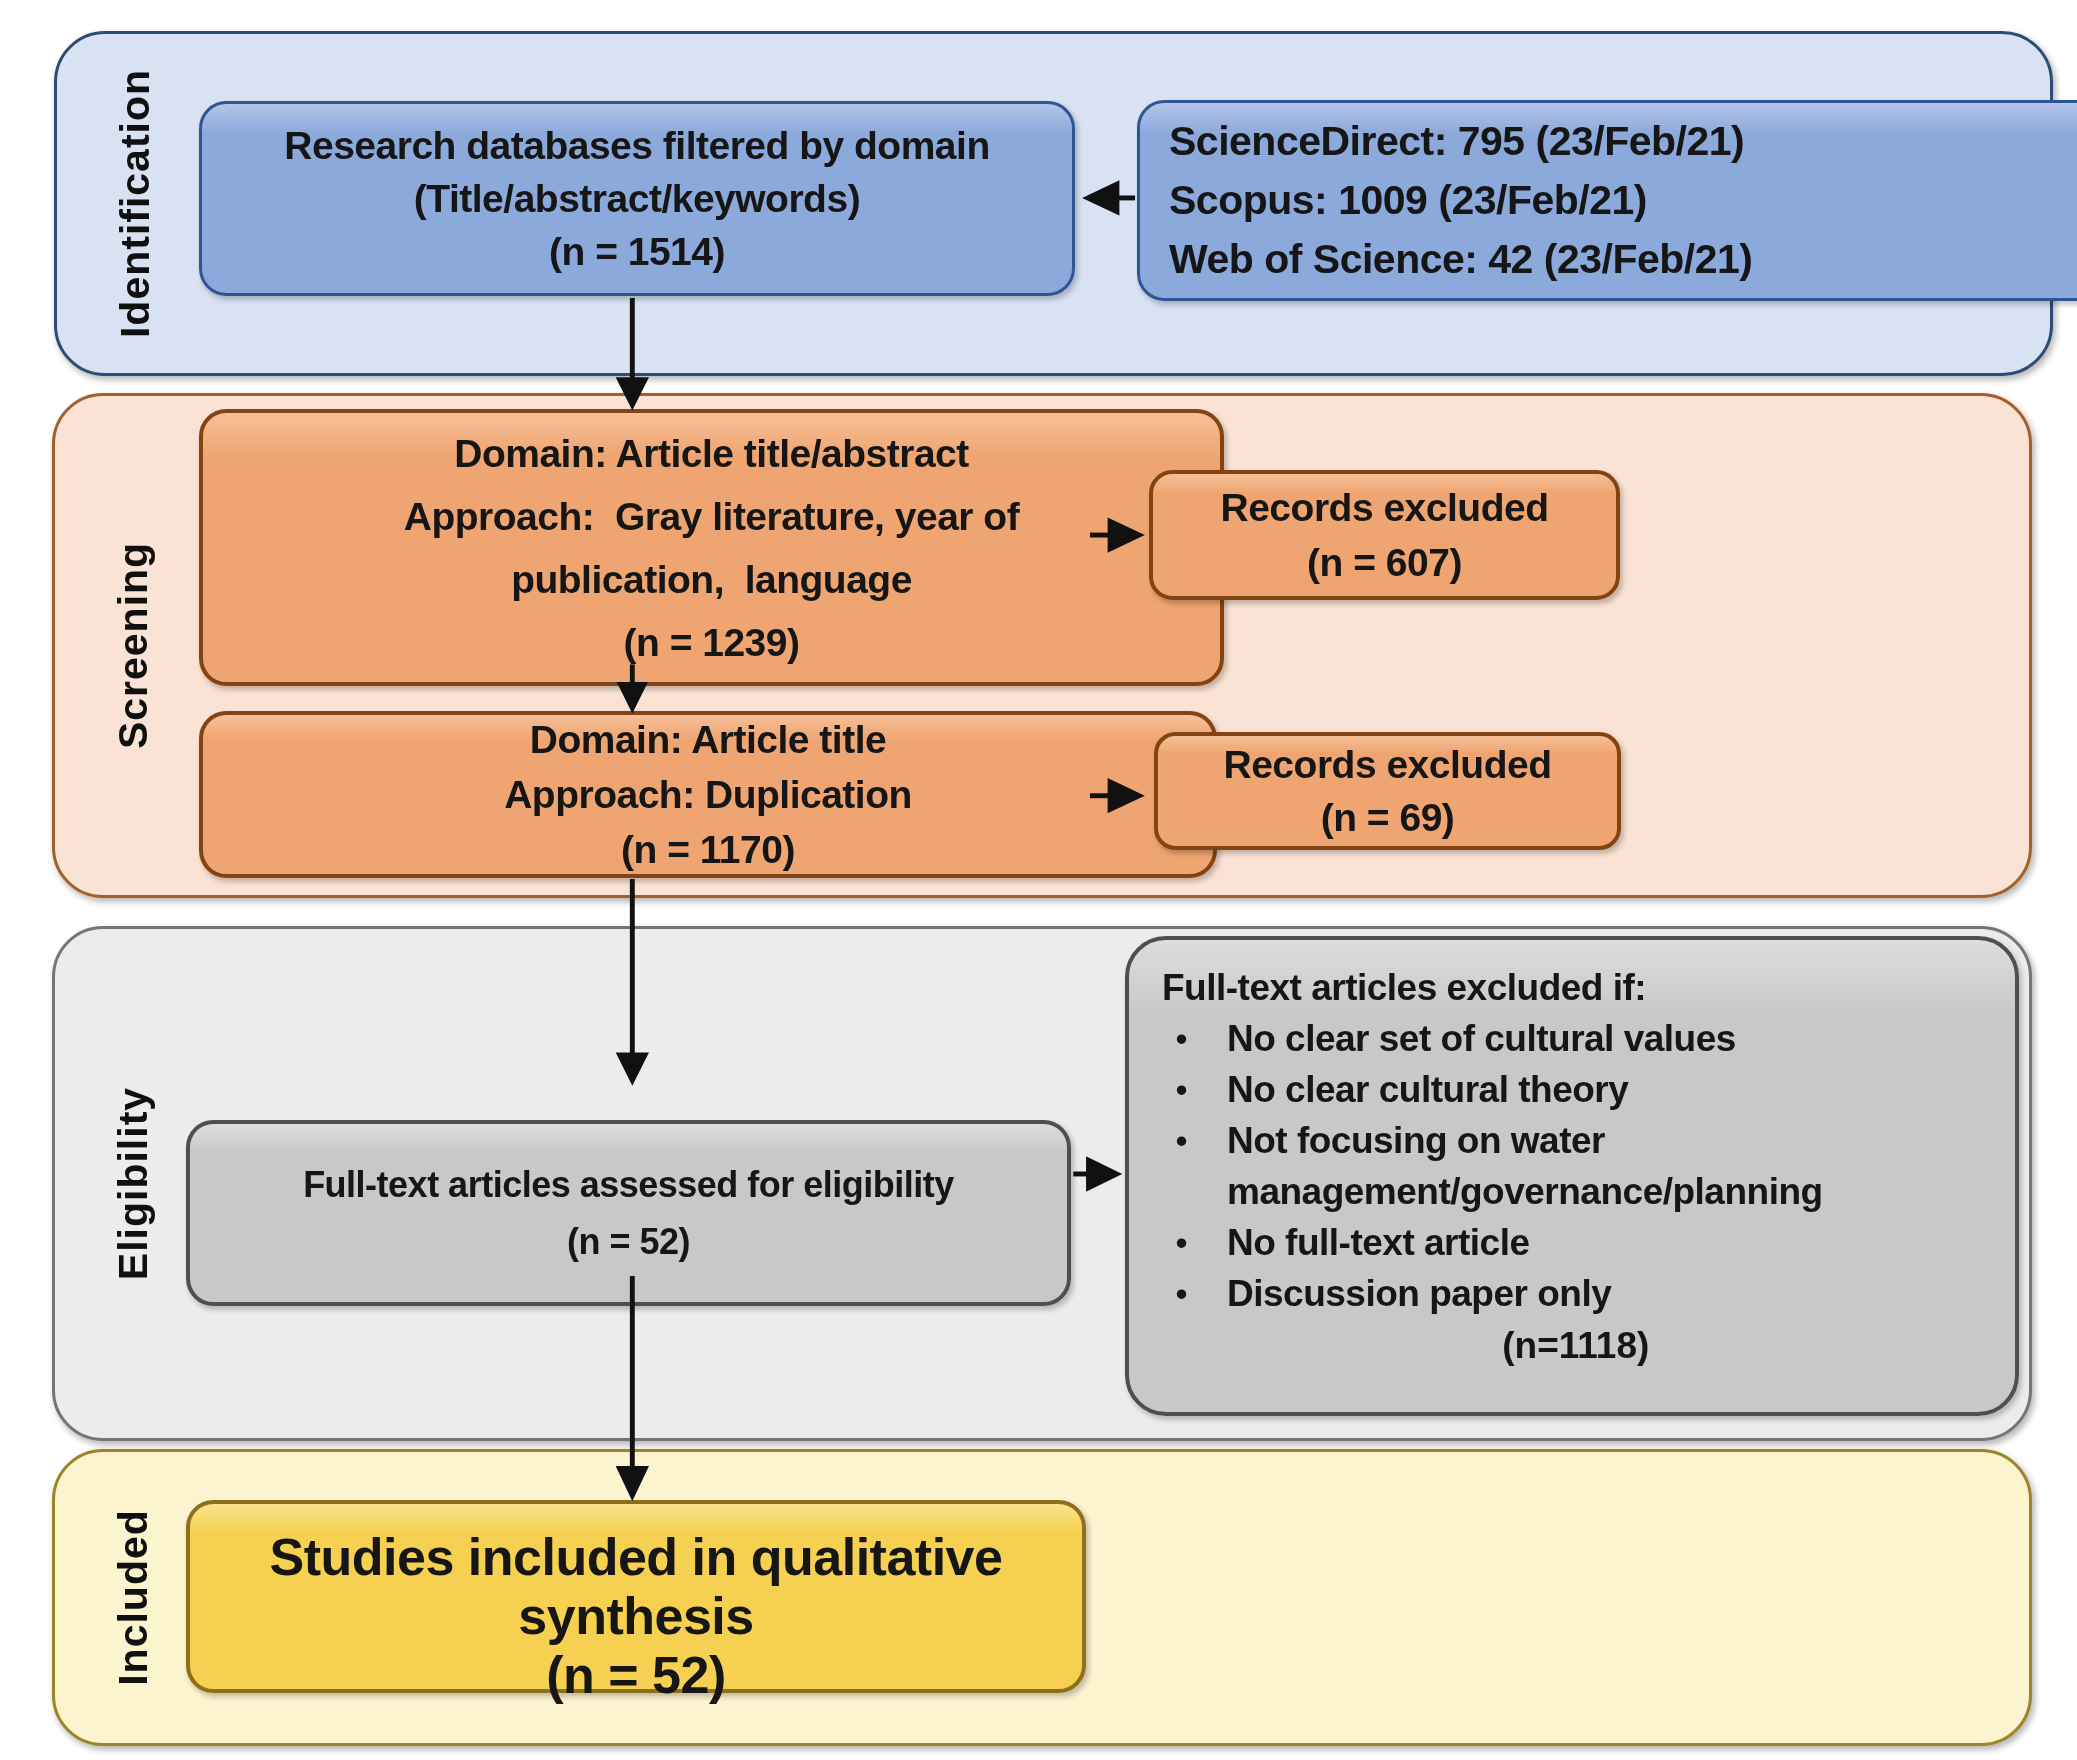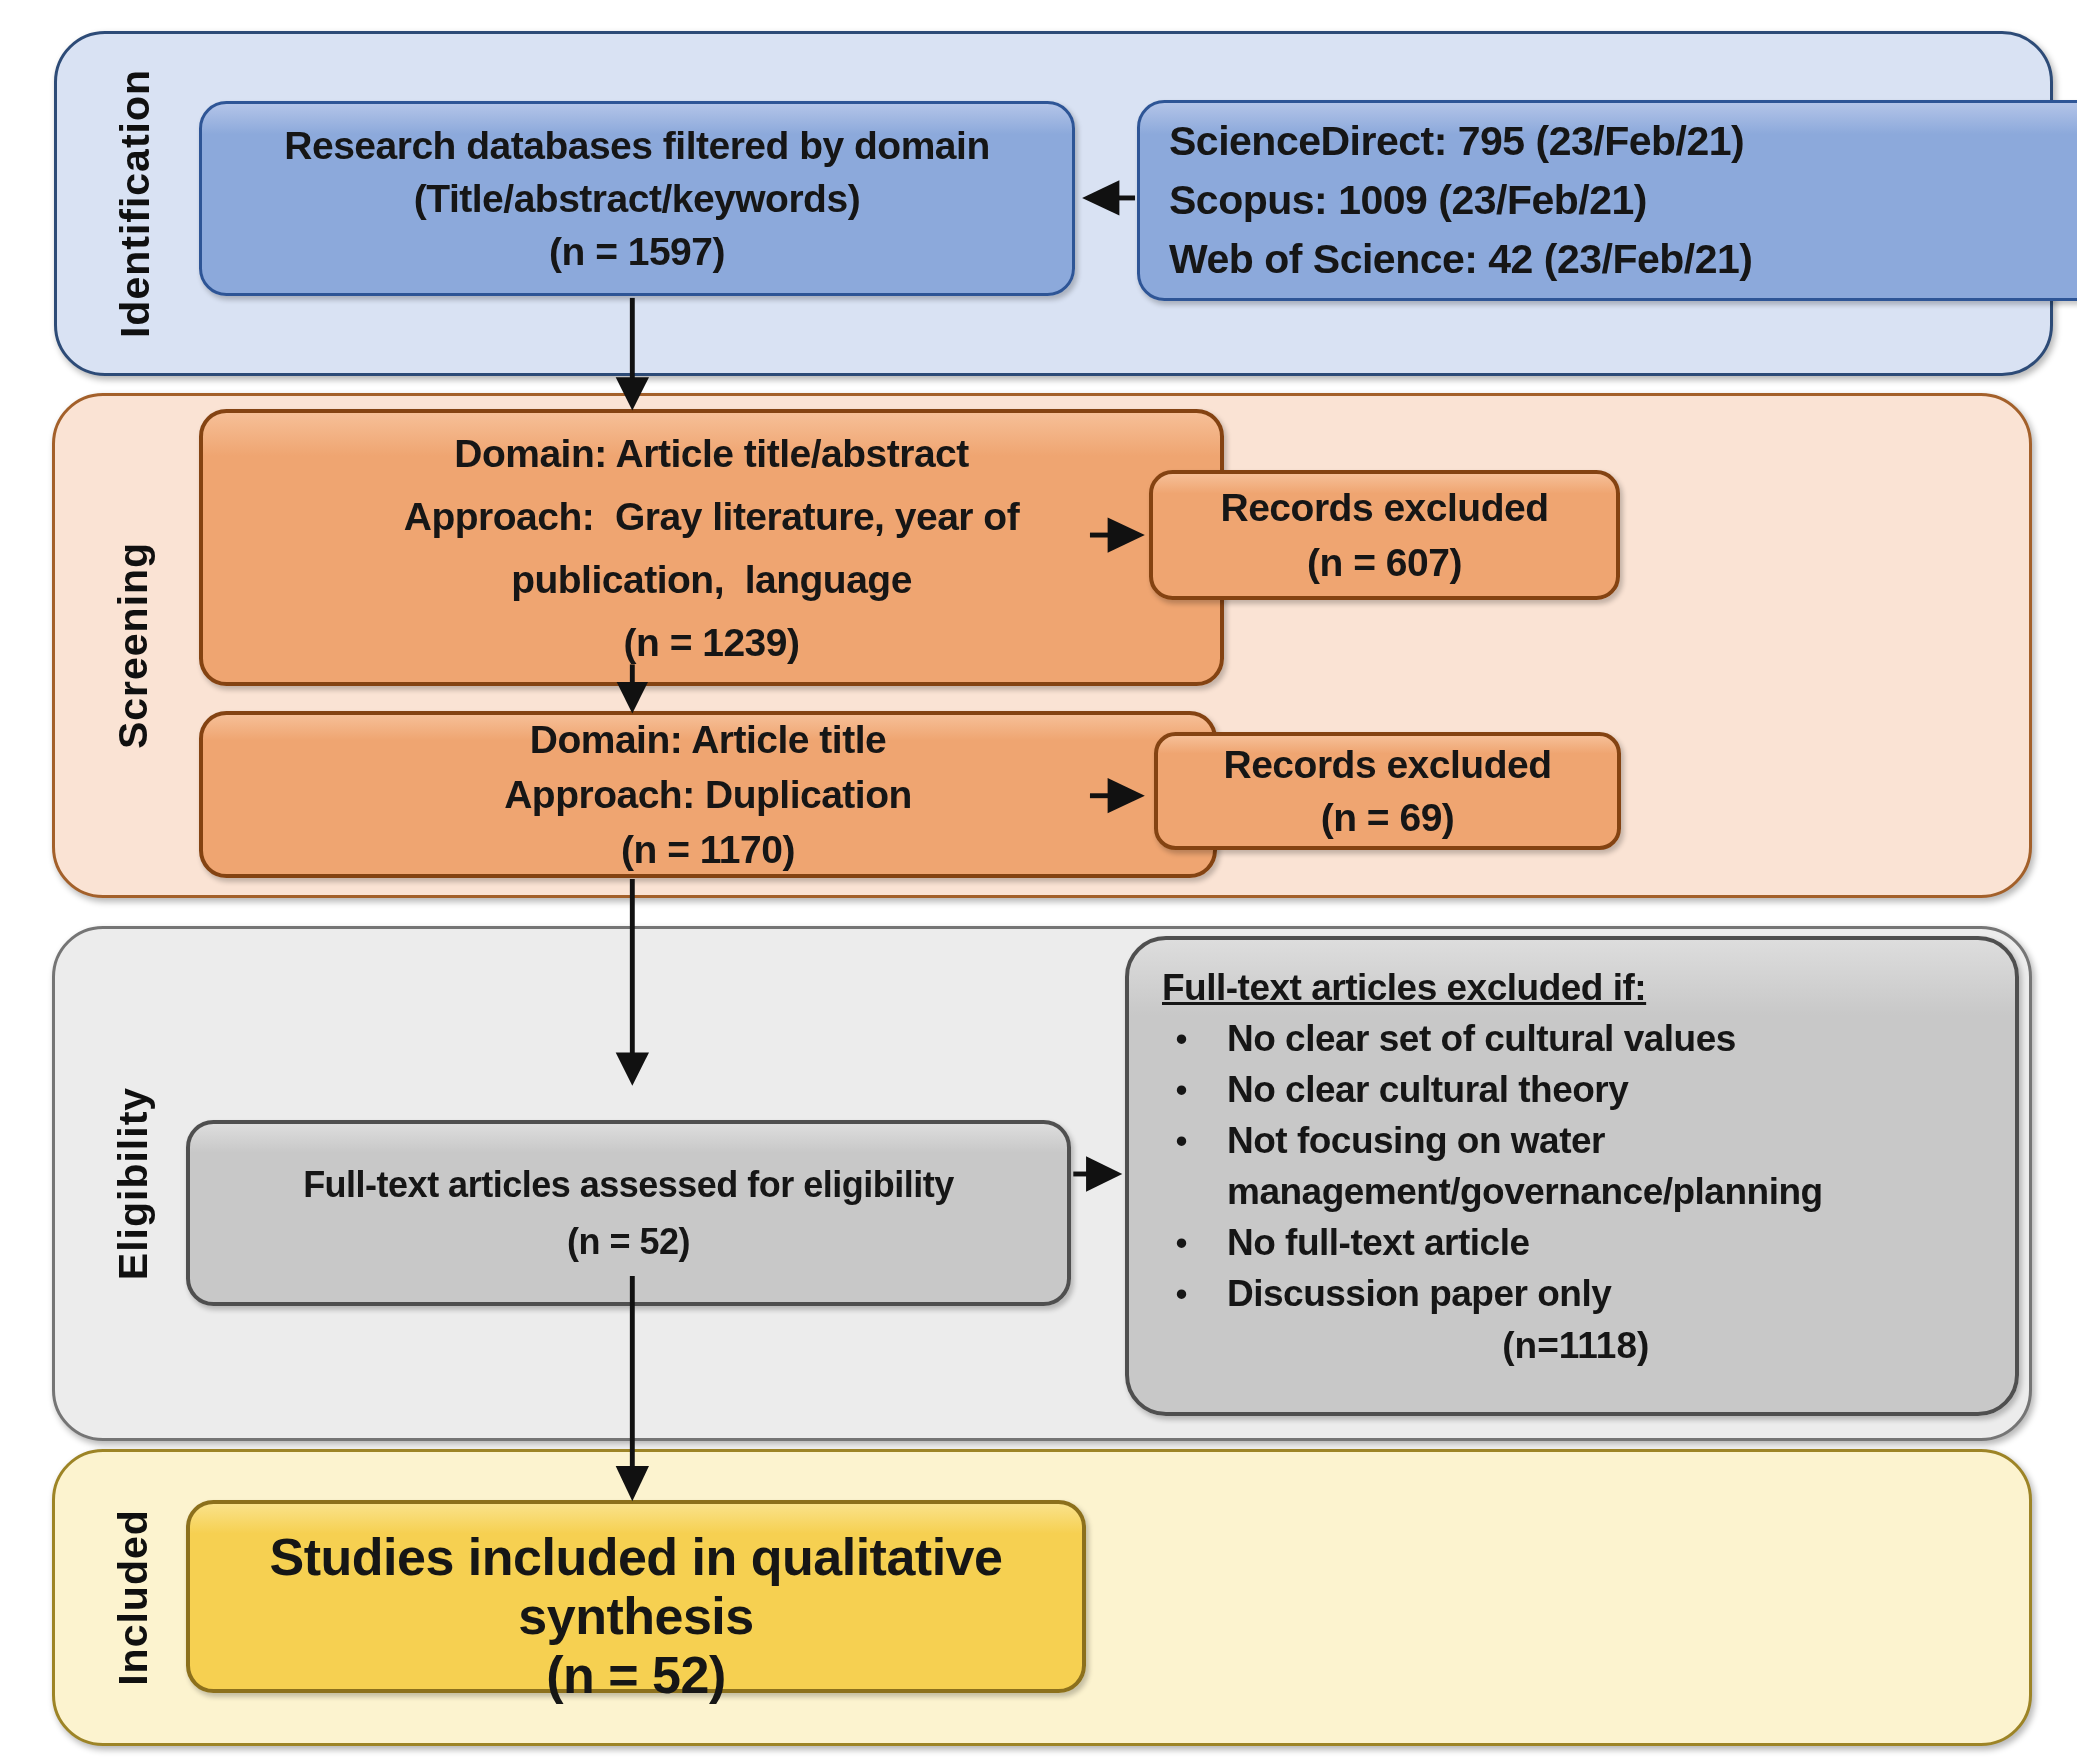--- a/index.html
+++ b/index.html
@@ -40,21 +40,21 @@
   .box-screen1 .box-text{font-size:39px;line-height:63px;}
   .box-excluded1{left:1149px;top:470px;width:471px;height:130px;border-radius:23.5px;}
   .box-excluded1 .box-text{font-size:39px;line-height:55px;}
   .box-screen2{left:199px;top:711px;width:1018px;height:167px;}
   .box-screen2 .box-text{font-size:39px;line-height:55px;}
   .box-excluded2{left:1154px;top:732px;width:467px;height:118px;border-radius:21.6px;}
   .box-excluded2 .box-text{font-size:39px;line-height:53px;}
   .box-assessed{left:186px;top:1120px;width:885px;height:186px;}
   .box-assessed .box-text{font-size:36px;line-height:57px;}
   .box-ftexcluded{left:1125px;top:936px;width:894px;height:480px;border-radius:41px;justify-content:flex-start;padding:21.6px 25.5px 13.7px 33px;}
-  .ft-title{font-size:37px;line-height:51px;letter-spacing:-0.5px;text-decoration:underline;}
+  .ft-title{font-size:37px;line-height:51px;letter-spacing:-0.5px;}
   .bullet-row{display:flex;align-items:flex-start;}
   .bullet-dot{width:65px;padding-left:13.7px;box-sizing:border-box;font-size:33px;line-height:51px;}
   .bullet-text{flex:1;font-size:37px;line-height:51px;letter-spacing:-0.5px;}
   .ft-count{text-align:center;font-size:37px;line-height:53px;}
   .box-included{left:186px;top:1500px;width:900px;height:193px;}
   .box-included .box-text{font-size:52px;line-height:59px;margin-top:40px;}
 
   
   .arrows{position:absolute;left:0;top:0;width:2078px;height:1760px;z-index:10;pointer-events:none;}
   .arrows line{stroke:#111111;stroke-width:5;}
@@ -82,21 +82,21 @@
   </div>
   <div class="section section-included">
     <div class="phase-label">
       <span>Included</span>
     </div>
   </div>
 
   <div class="box box-blue box-databases">
     <div class="box-text">Research databases filtered by domain
 (Title/abstract/keywords)
-(n = 1597)</div>
+(n = 1514)</div>
   </div>
   <div class="box box-blue box-sources">
     <div class="src-line">ScienceDirect: 795 (23/Feb/21)</div>
     <div class="src-line">Scopus: 1009 (23/Feb/21)</div>
     <div class="src-line">Web of Science: 42 (23/Feb/21)</div>
   </div>
 
   <div class="box box-orange box-screen1">
     <div class="box-text">Domain: Article title/abstract
 Approach:  Gray literature, year of

